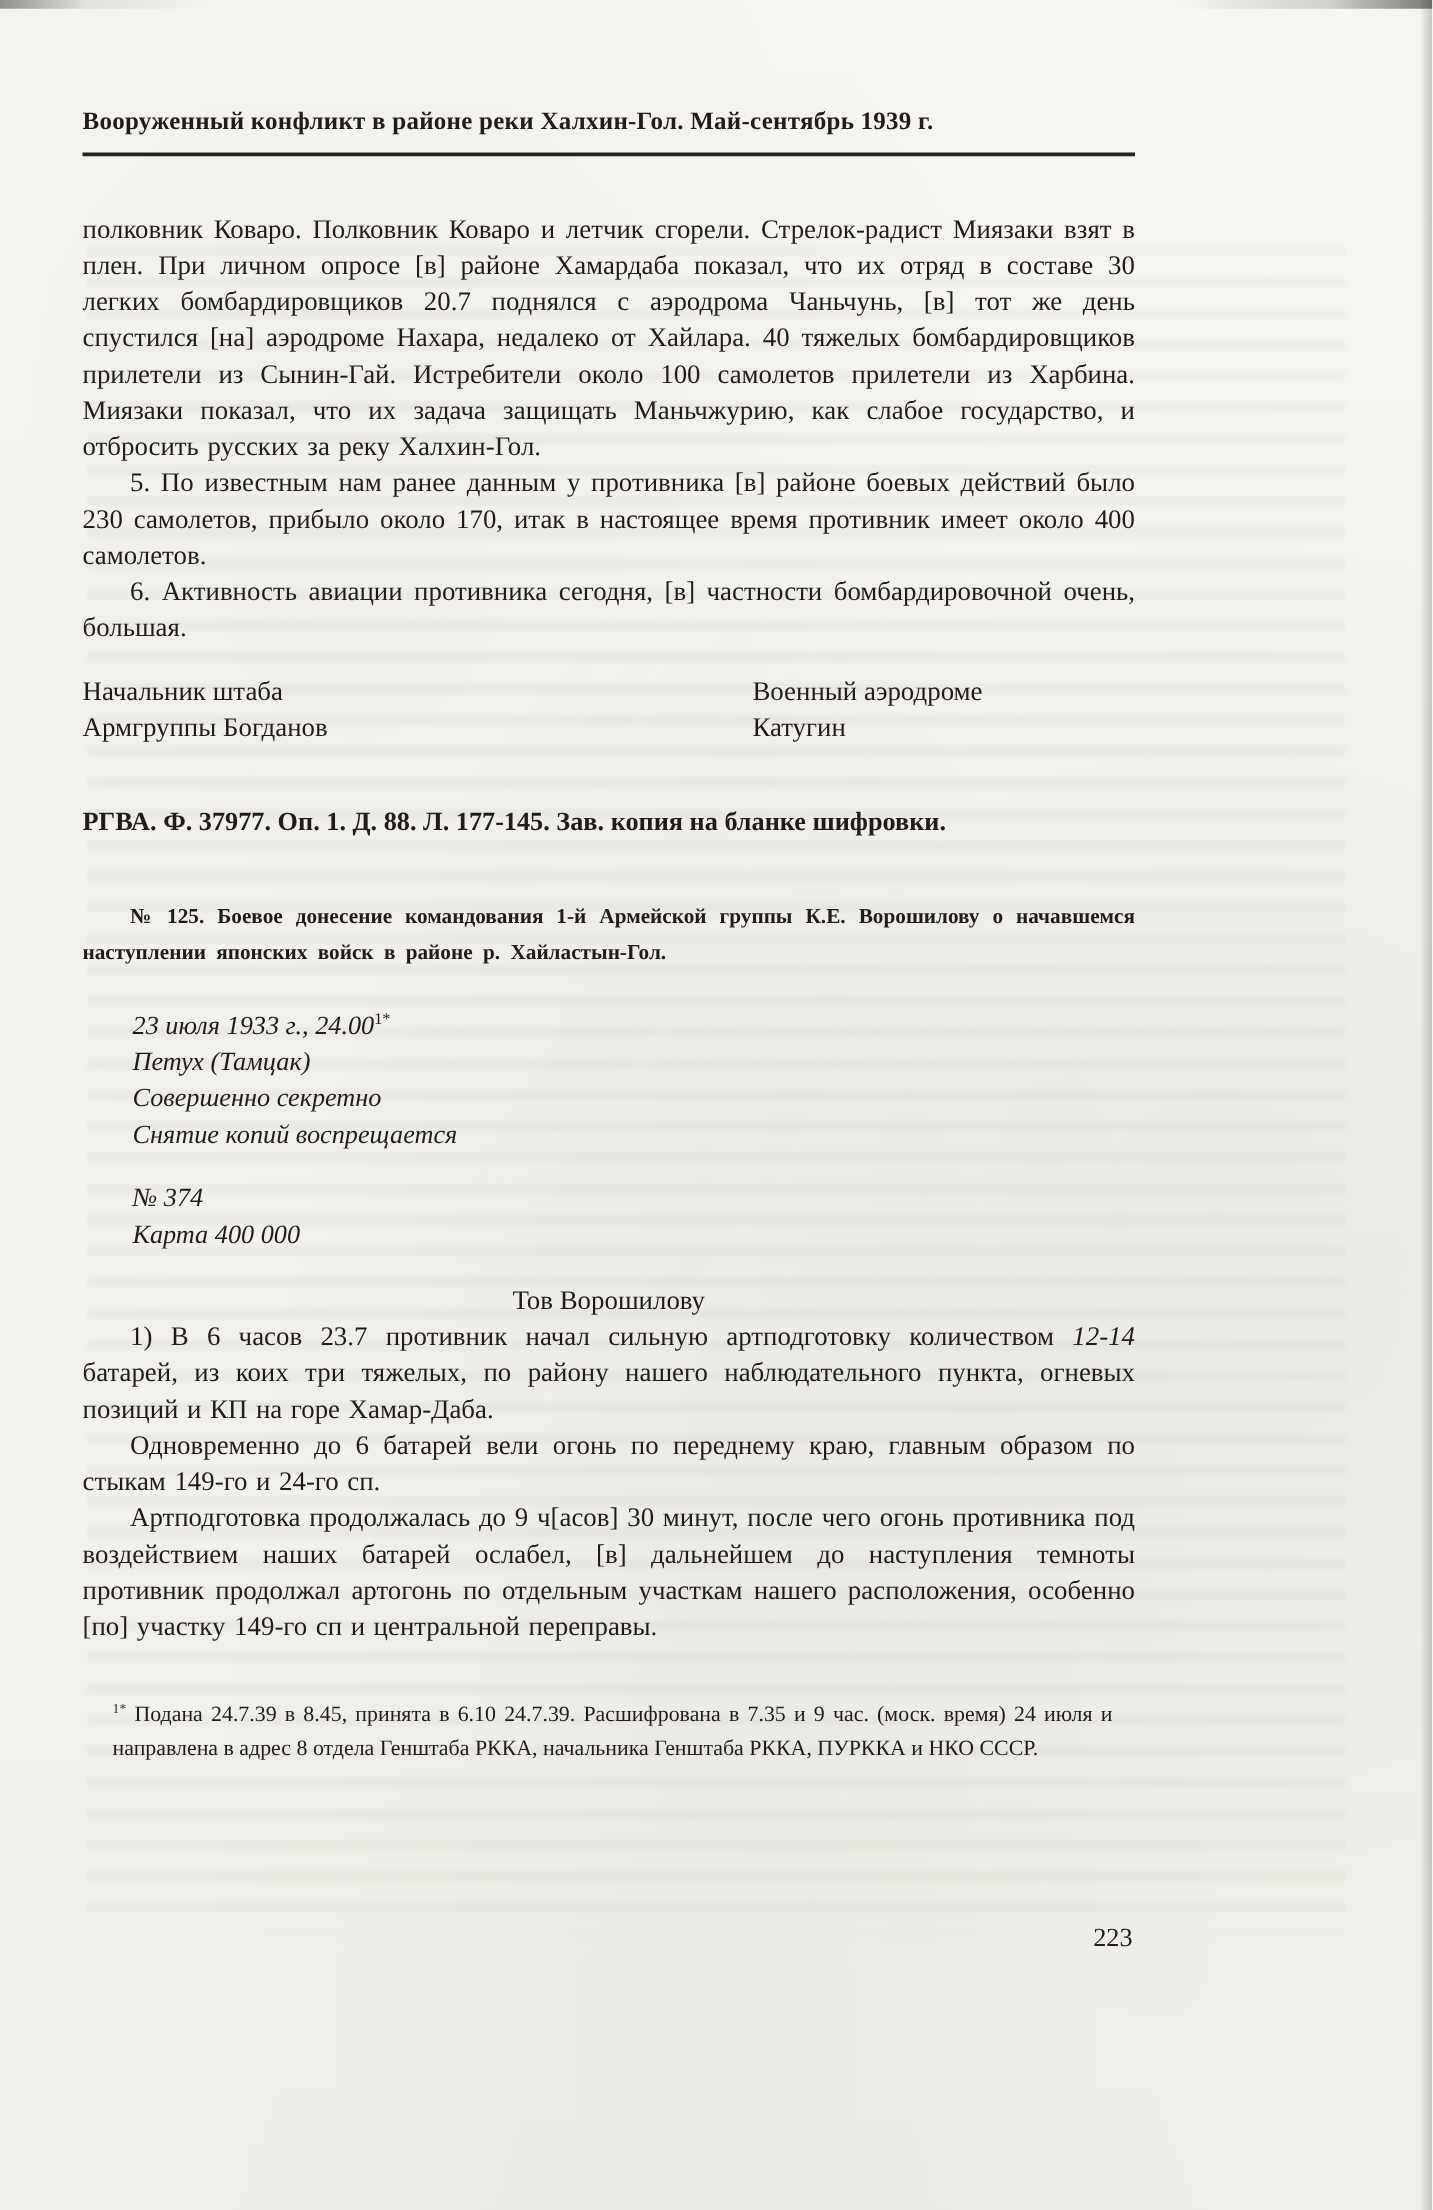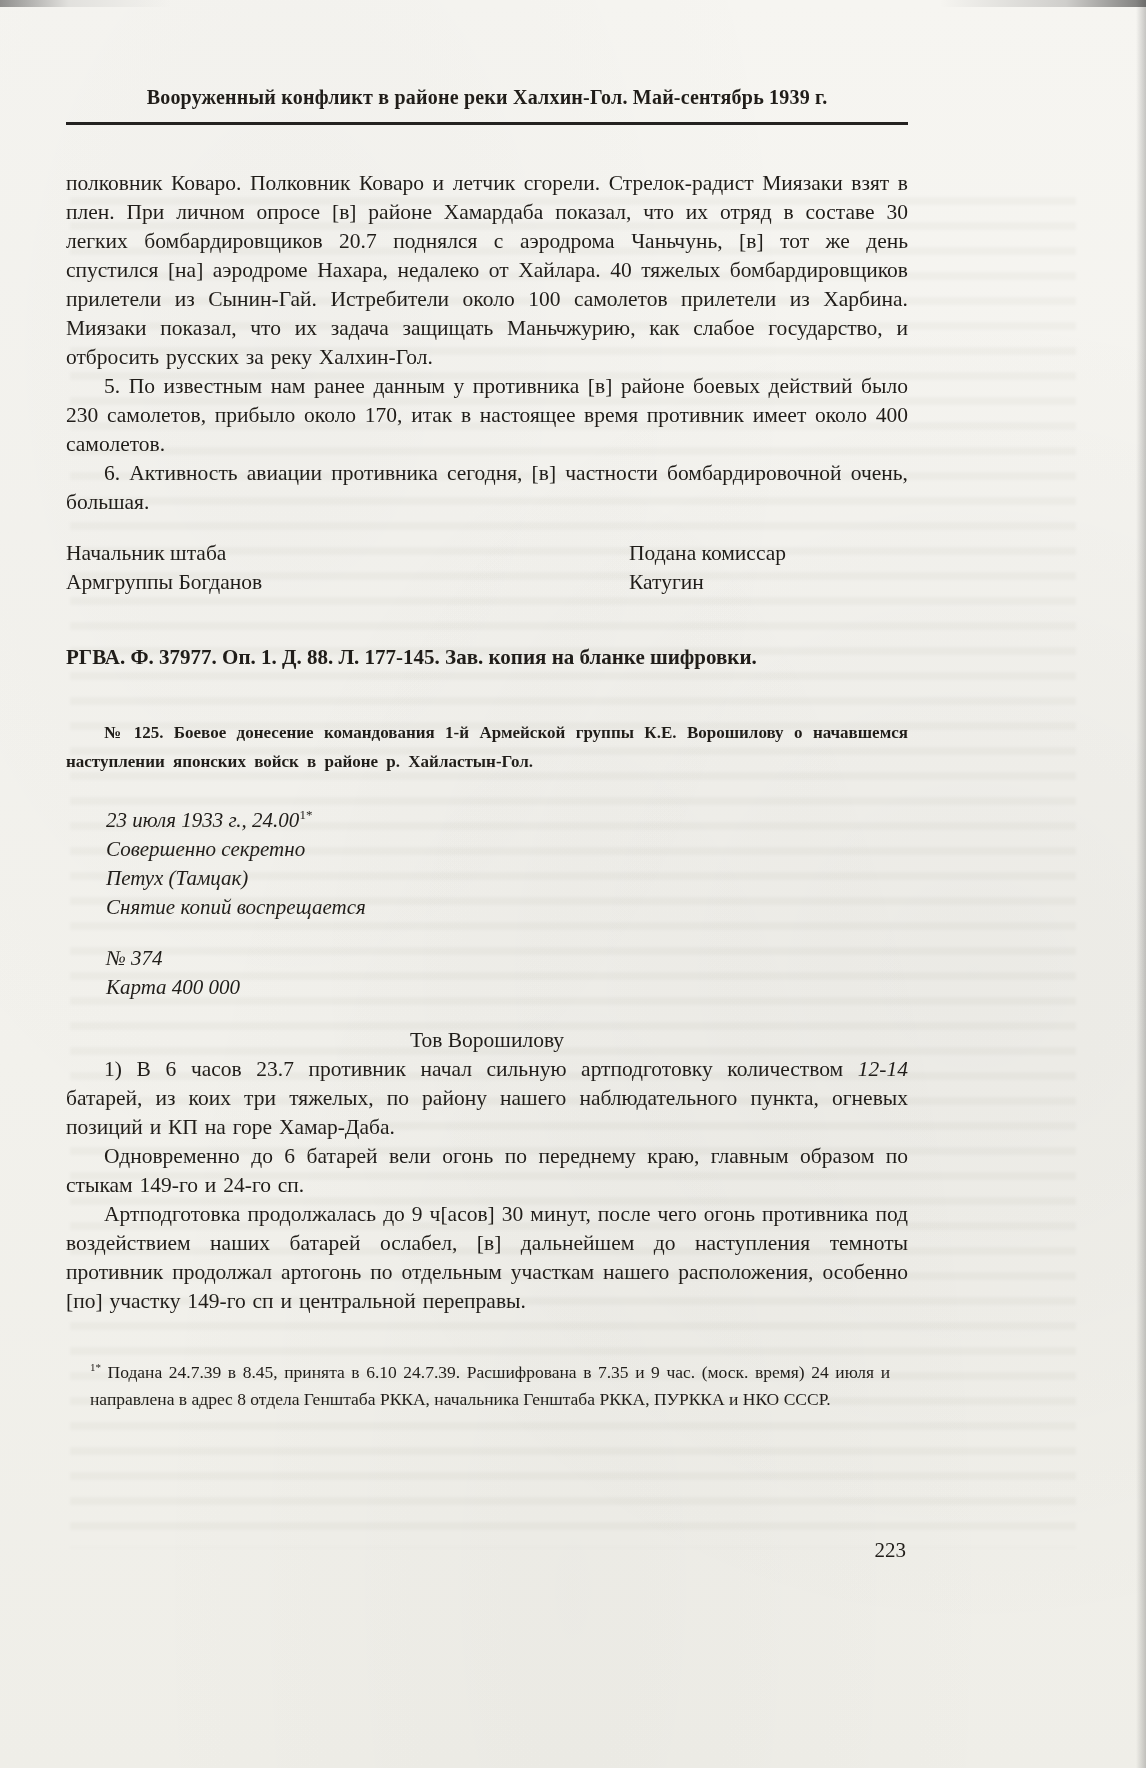--- a/index.html
+++ b/index.html
@@ -44,21 +44,21 @@
     filter: blur(1px);
     pointer-events: none;
   }
 
   .content {
     position: relative;
     padding: 86px 238px 0 66px; 
   }
 
   .running-head {
-    text-align: center;
+    text-align: left;
     font-weight: bold;
     font-size: 20px;
     letter-spacing: .2px;
   }
   .head-rule {
     border: none;
     height: 3px;
     background: #242220;
     margin: 13px 0 0 0;
   }
@@ -149,33 +149,33 @@
     <p class="body first">полковник Коваро. Полковник Коваро и летчик сгорели. Стрелок-радист Миязаки взят в плен. При личном опросе [в] районе Хамардаба показал, что их отряд в составе 30 легких бомбардировщиков 20.7 поднялся с аэродрома Чаньчунь, [в] тот же день спустился [на] аэродроме Нахара, недалеко от Хайлара. 40 тяжелых бомбардировщиков прилетели из Сынин-Гай. Истребители около 100 самолетов прилетели из Харбина. Миязаки показал, что их задача защищать Маньчжурию, как слабое государство, и отбросить русских за реку Халхин-Гол.</p>
     <p class="body indent">5. По известным нам ранее данным у противника [в] районе боевых действий было 230 самолетов, прибыло около 170, итак в настоящее время противник имеет около 400 самолетов.</p>
     <p class="body indent">6. Активность авиации противника сегодня, [в] частности бомбардировочной очень, большая.</p>
 
     <div class="sig">
       <div class="sig-col">
         <div>Начальник штаба</div>
         <div>Армгруппы Богданов</div>
       </div>
       <div class="sig-col sig-right">
-        <div>Подана комиссар</div>
+        <div>Военный аэродроме</div>
         <div>Катугин</div>
       </div>
     </div>
 
     <p class="archive">РГВА. Ф. 37977. Оп. 1. Д. 88. Л. 177-145. Зав. копия на бланке шифровки.</p>
 
     <p class="doc-heading">№ 125. Боевое донесение командования 1-й Армейской группы К.Е. Ворошилову о начавшемся наступлении японских войск в районе р. Хайластын-Гол.</p>
 
     <div class="it-block">
       <div class="it-line"><span>23 июля 1933 г., 24.00</span><sup class="fn-ref">1*</sup></div>
+      <div class="it-line">Петух (Тамцак)</div>
       <div class="it-line">Совершенно секретно</div>
-      <div class="it-line">Петух (Тамцак)</div>
       <div class="it-line">Снятие копий воспрещается</div>
     </div>
 
     <div class="it-block num-block">
       <div class="it-line">№ 374</div>
       <div class="it-line">Карта 400 000</div>
     </div>
 
     <p class="addressee">Тов Ворошилову</p>
 

